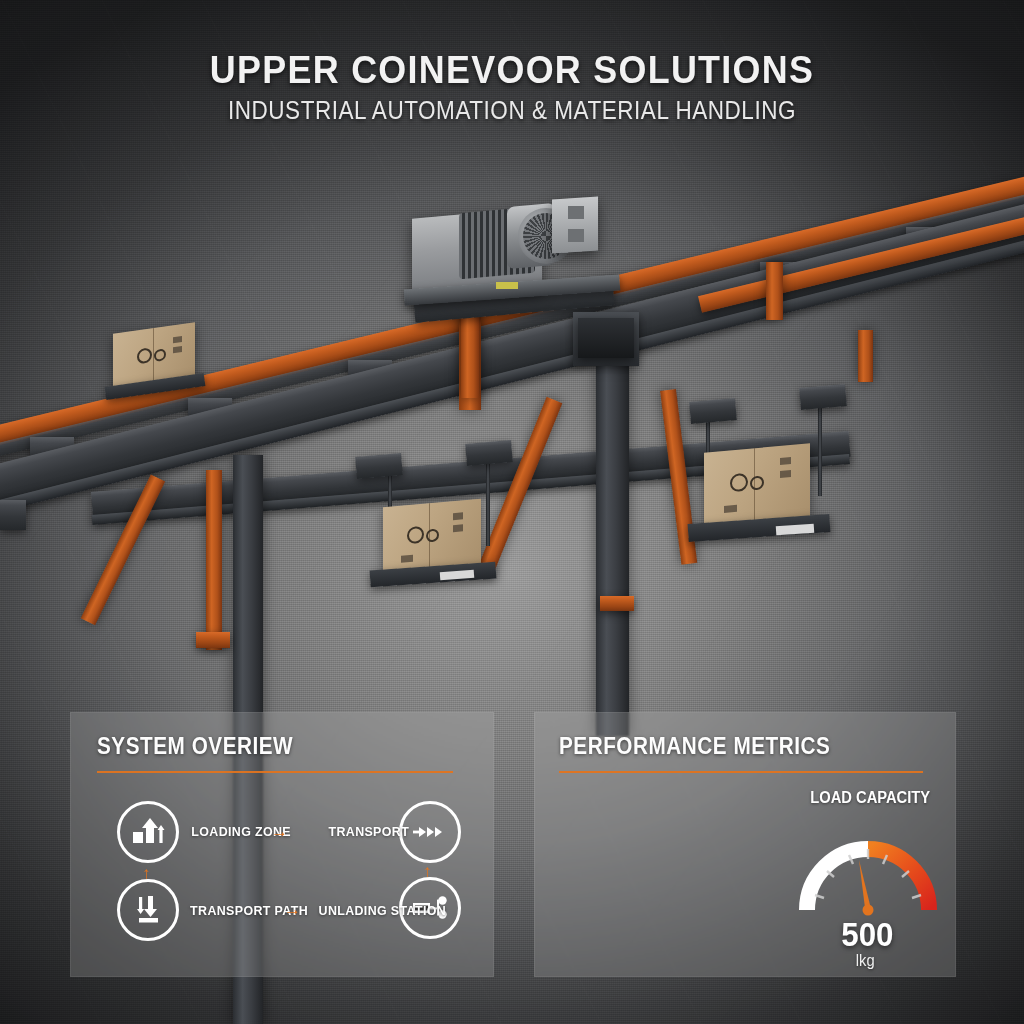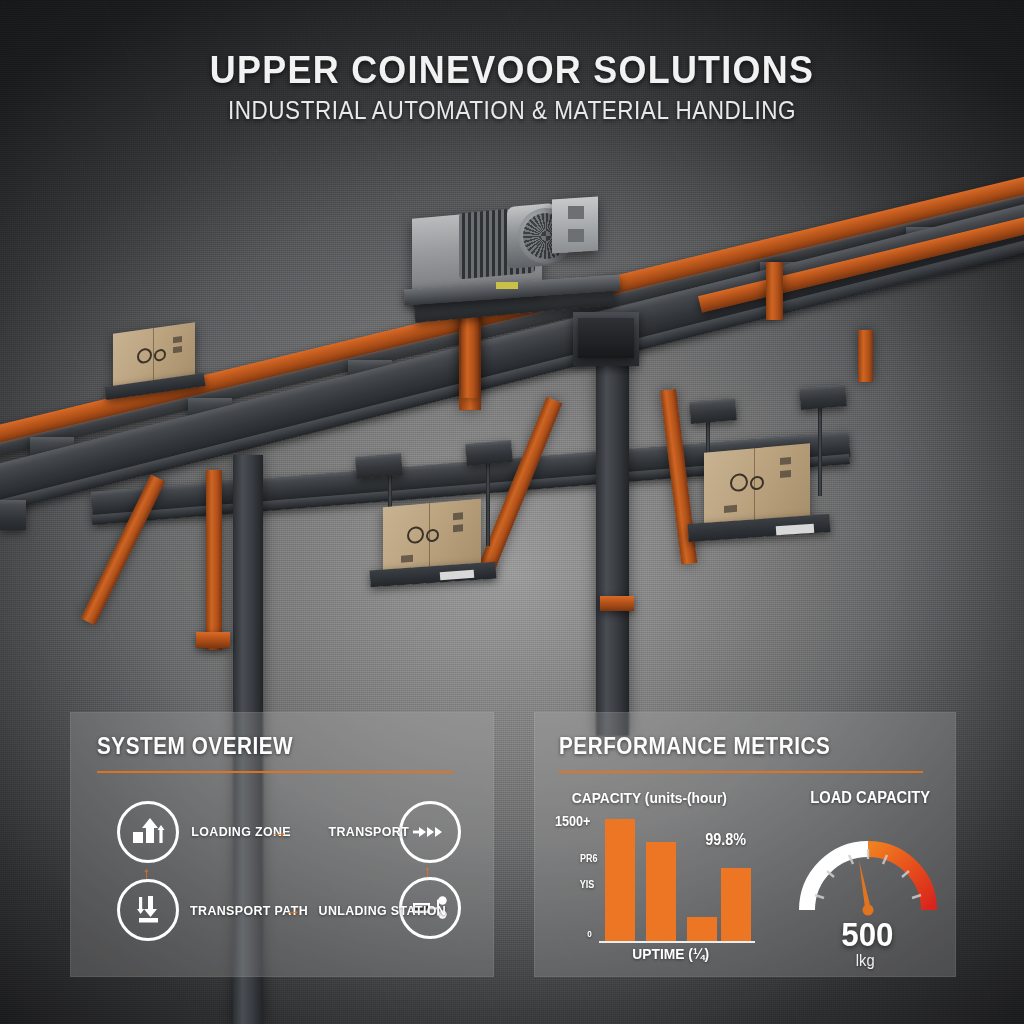--- a/index.html
+++ b/index.html
@@ -332,42 +332,20 @@
     </svg>
   </div>
   <div class="flow-lbl" style="left:242px; top:190px;">UNLADING STATION</div>
 </div>
 
 <div class="panel" style="left:534px; top:712px; width:422px; height:265px;">
 
   <div class="panel-title" style="position:absolute; left:24px; top:20px;">PERFORMANCE METRICS</div>
   <div class="rule" style="position:absolute; left:24px; top:58px; width:364px;"></div>
 
-  <div style="position:absolute; left:20px; top:76px; width:210px; height:170px;">
-
-    <div class="chart-cap" style="left:10px; top:0px; font-size:15px; font-weight:bold;">CAPACITY (units-(hour)</div>
-
-    <div style="position:absolute; left:46px; top:30px; width:152px; height:122px;">
-      <div class="bar" style="left:4px;  width:30px; height:122px;"></div>
-      <div class="bar" style="left:45px; width:30px; height:99px;"></div>
-      <div class="bar" style="left:86px; width:30px; height:24px;"></div>
-      <div class="bar" style="left:120px;width:30px; height:73px;"></div>
-    </div>
-
-    <div class="axis-line" style="left:44px; top:152px; width:156px; height:2px;"></div>
-
-    <div class="tick-lbl" style="left:-2px; top:24px; font-size:14px;">1500+</div>
-    <div class="tick-lbl" style="left:24px; top:64px; font-size:10px;">PR6</div>
-    <div class="tick-lbl" style="left:24px; top:90px; font-size:10px;">YIS</div>
-    <div class="tick-lbl" style="left:32px; top:140px; font-size:9px;">0</div>
-
-    <div class="tick-lbl" style="left:148px; top:42px; font-size:16px;">99.8%</div>
-
-    <div class="chart-cap" style="left:74px; top:156px; font-size:15px; font-weight:bold;">UPTIME (¼)</div>
-  </div>
 
   <div style="position:absolute; left:258px; top:76px; width:150px; height:170px;">
 
     <div class="chart-cap" style="left:12px; top:0px; font-size:16px; font-weight:bold;">LOAD CAPACITY</div>
 
     <svg width="150" height="112" viewBox="0 0 150 112" style="position:absolute; left:0; top:24px;">
       <defs>
         <linearGradient id="gaugeHot" x1="0" y1="0" x2="1" y2="1">
           <stop offset="0%" stop-color="#f08020"></stop>
           <stop offset="45%" stop-color="#e8541c"></stop>

